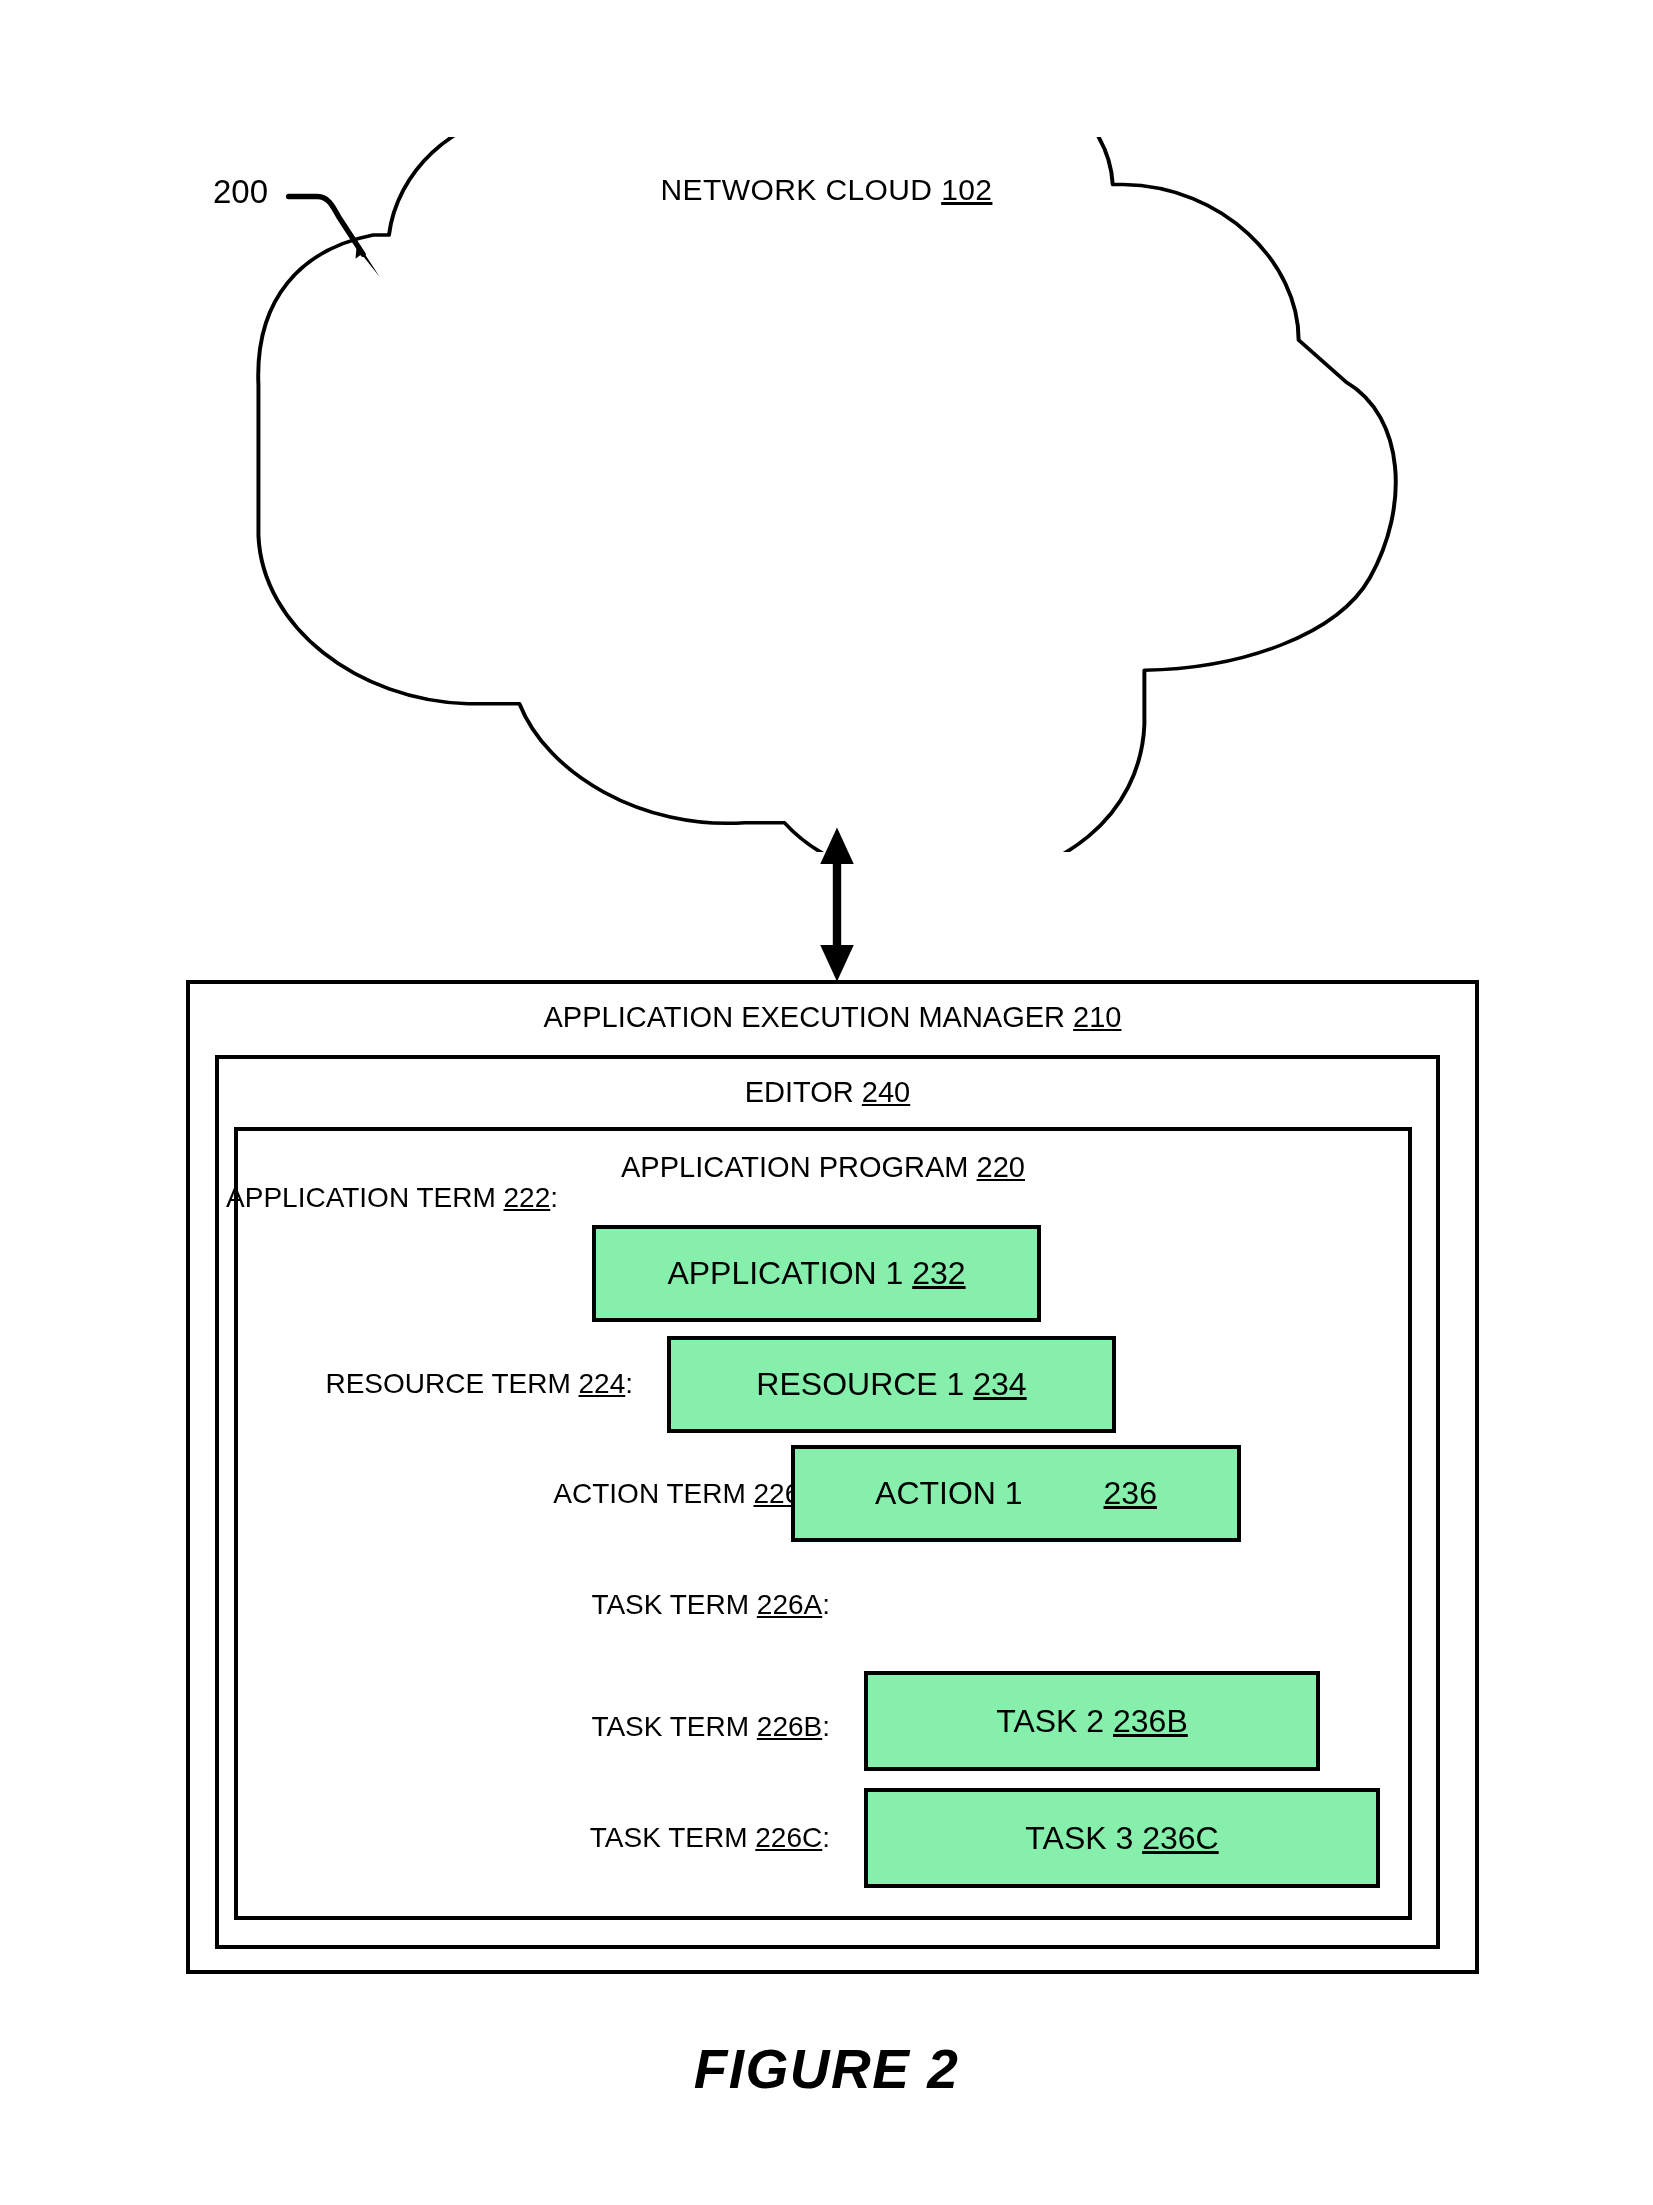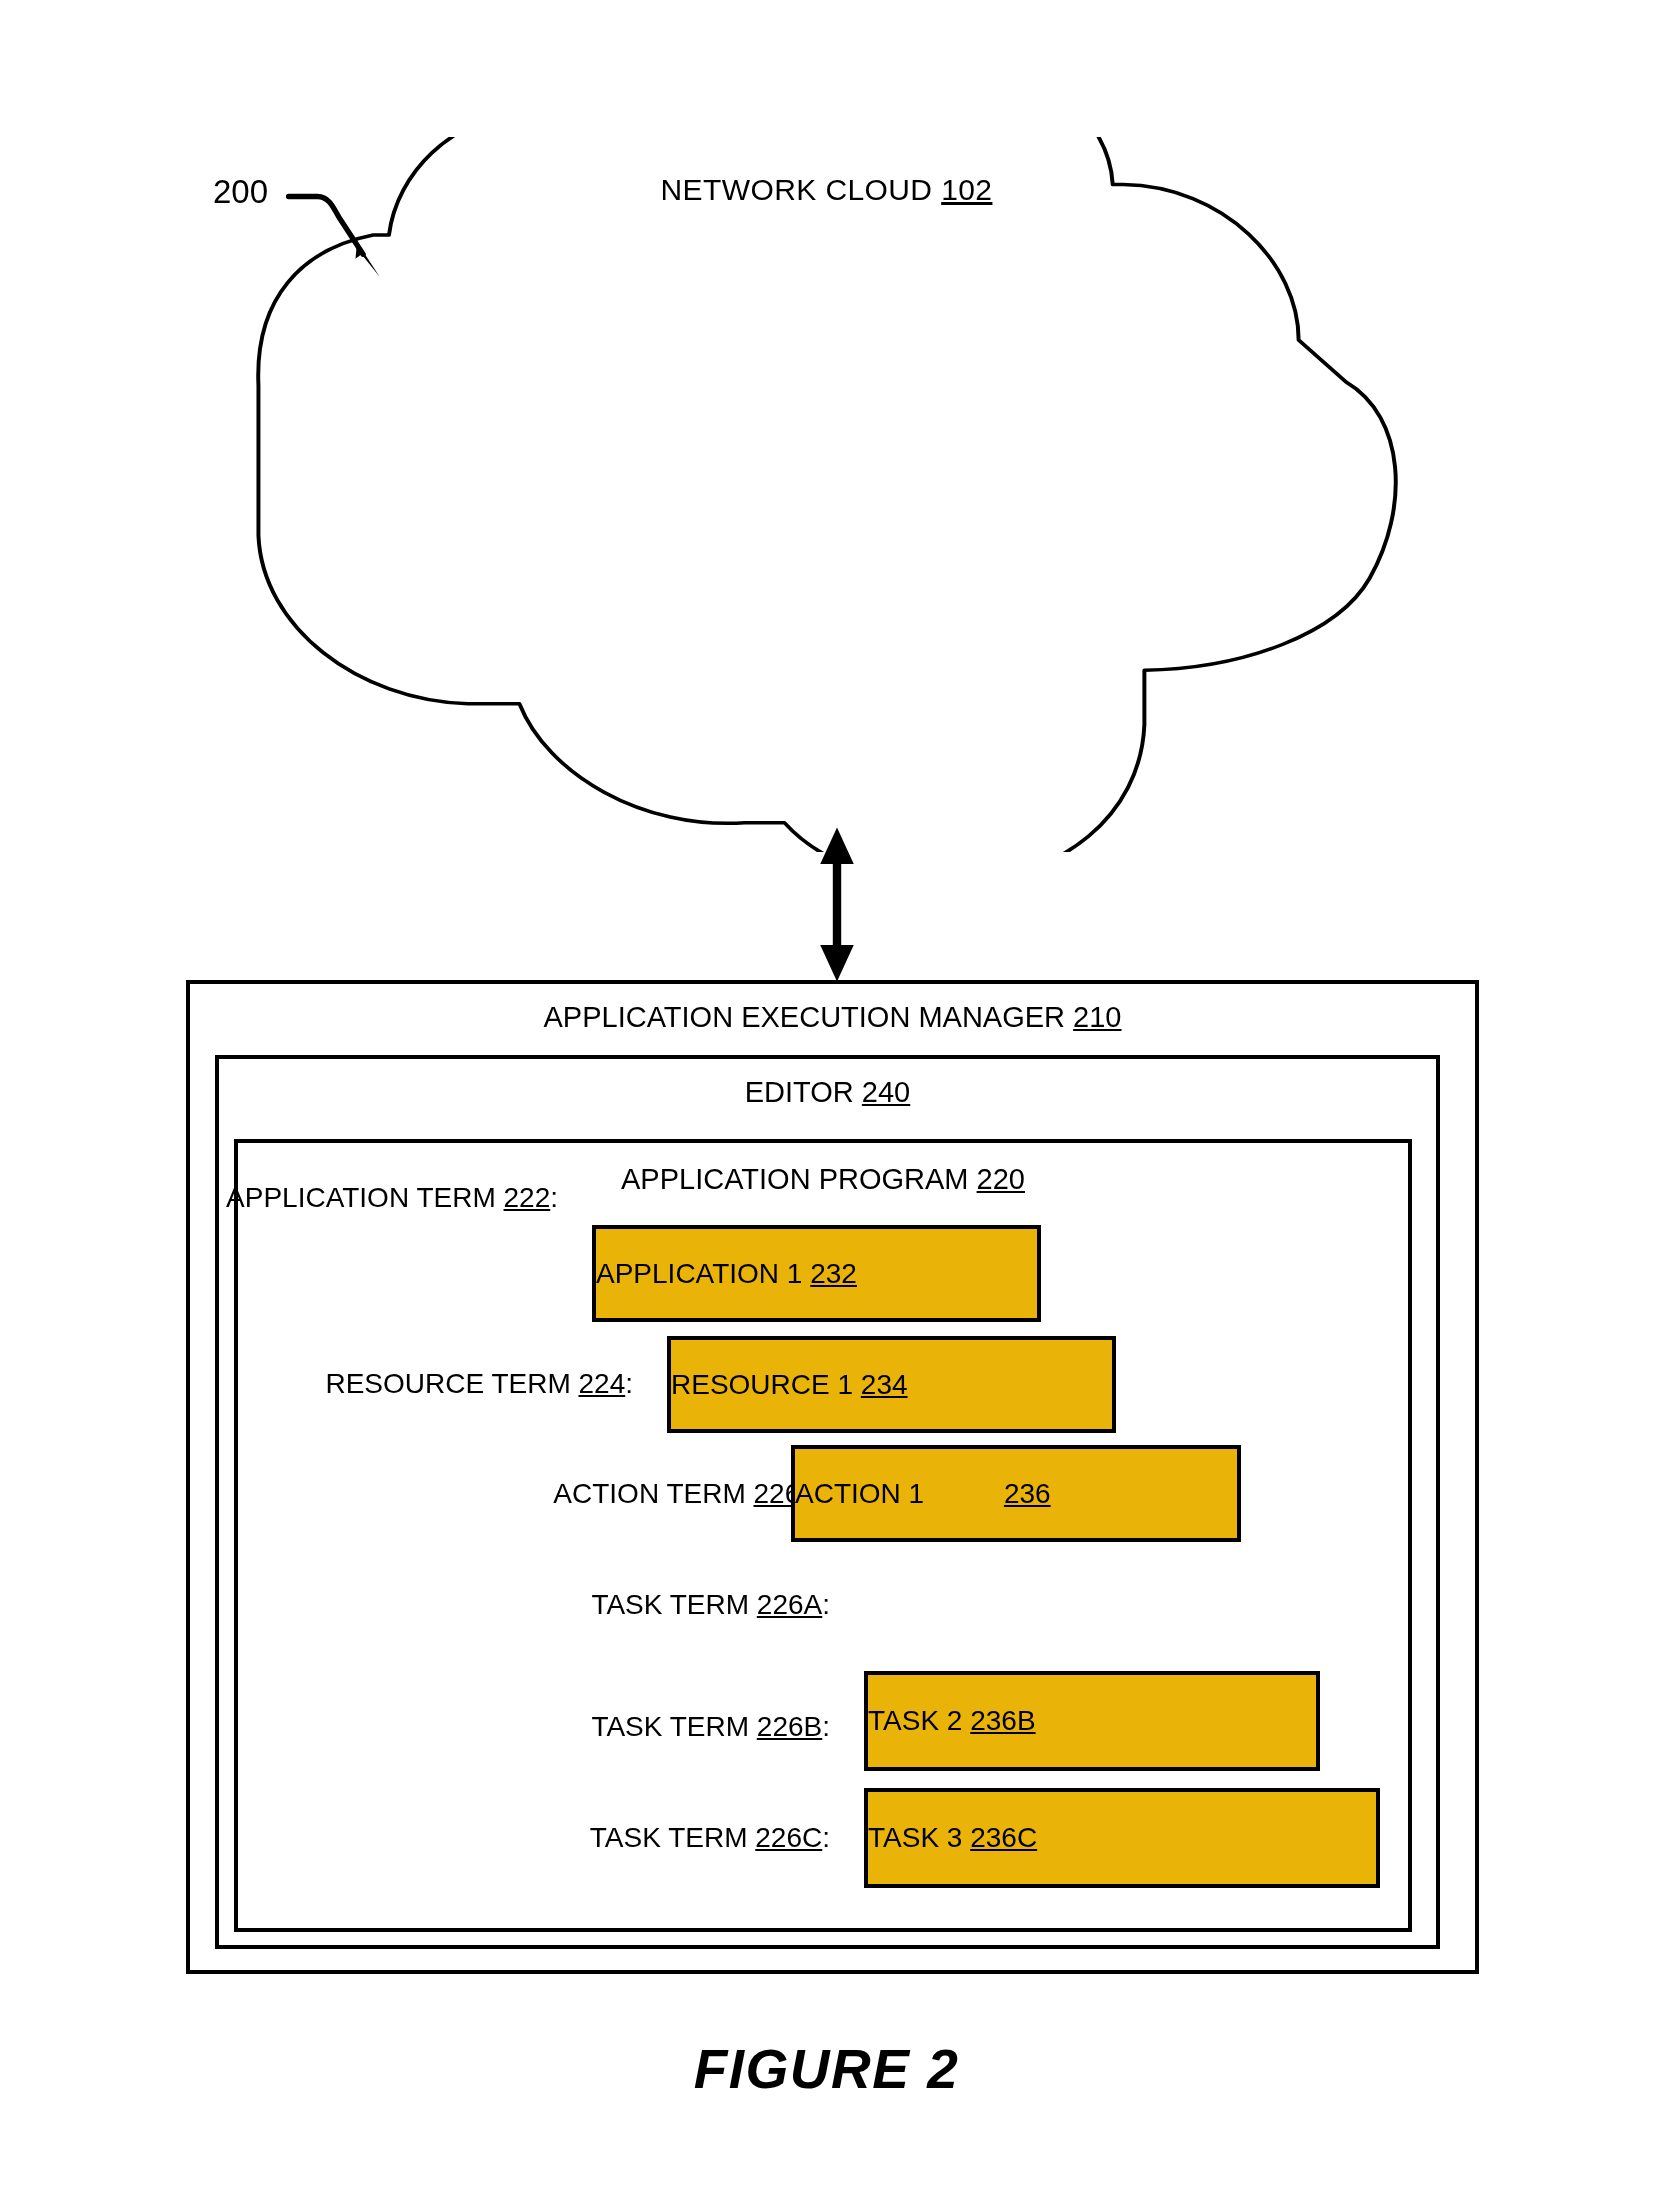--- a/index.html
+++ b/index.html
@@ -78,21 +78,21 @@
 
   
   .panel {
     position: absolute;
     border: 4.6px solid #000;
     background: #ffffff;
     box-sizing: border-box;
   }
   #panel-manager { left: 186px;  top: 980px; width: 1293px; height: 994px; }
   #panel-editor  { left: 215px;  top: 1055px; width: 1225px; height: 894px; }
-  #panel-program { left: 234px;  top: 1127px; width: 1178px; height: 793px; margin-top: 12px; }
+  #panel-program { left: 234px;  top: 1127px; width: 1178px; height: 793px; }
 
   .panel-title {
     position: absolute;
     left: 0;
     width: 100%;
     text-align: center;
     font-size: 29px;
     white-space: nowrap;
   }
   .panel-title .num { text-decoration: underline; }
@@ -106,26 +106,26 @@
     position: absolute;
     font-size: 28px;
     white-space: nowrap;
     text-align: right;
   }
   .term-label .num { text-decoration: underline; }
 
   .term-box {
     position: absolute;
     border: 4.6px solid #000;
-    background: #eab308;
+    background: #86efac;
     box-sizing: border-box;
     display: flex;
     align-items: center;
-    justify-content: flex-start;
-    font-size: 28px;
+    justify-content: center;
+    font-size: 32px;
     white-space: nowrap;
   }
   .term-box .num { text-decoration: underline; }
 
   
   #box-app      { left: 592px;  top: 1225px; width: 449px;  height: 97px; }
   #box-resource { left: 667px;  top: 1336px; width: 449px;  height: 97px; }
   #box-action   { left: 791px; top: 1445px; width: 450px;  height: 97px; gap: 36px; }
   #box-task1    { left: 864px; top: 1555px; width: 456px;  height: 100px; }
   #box-task2    { left: 864px; top: 1671px; width: 456px;  height: 100px; }

